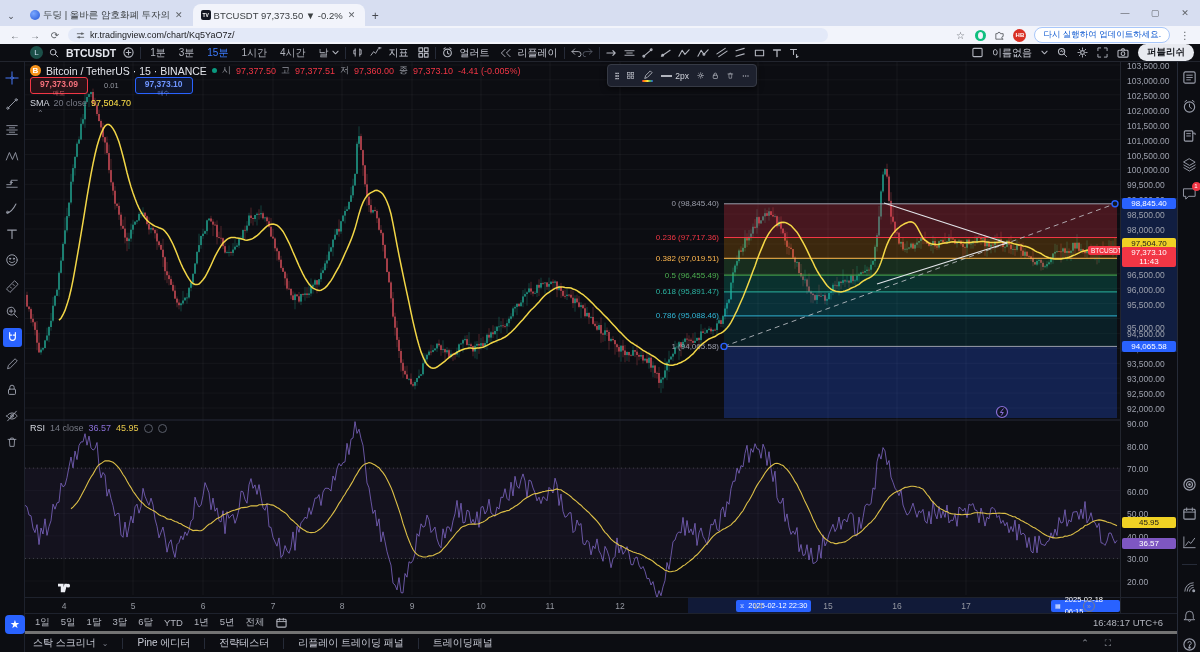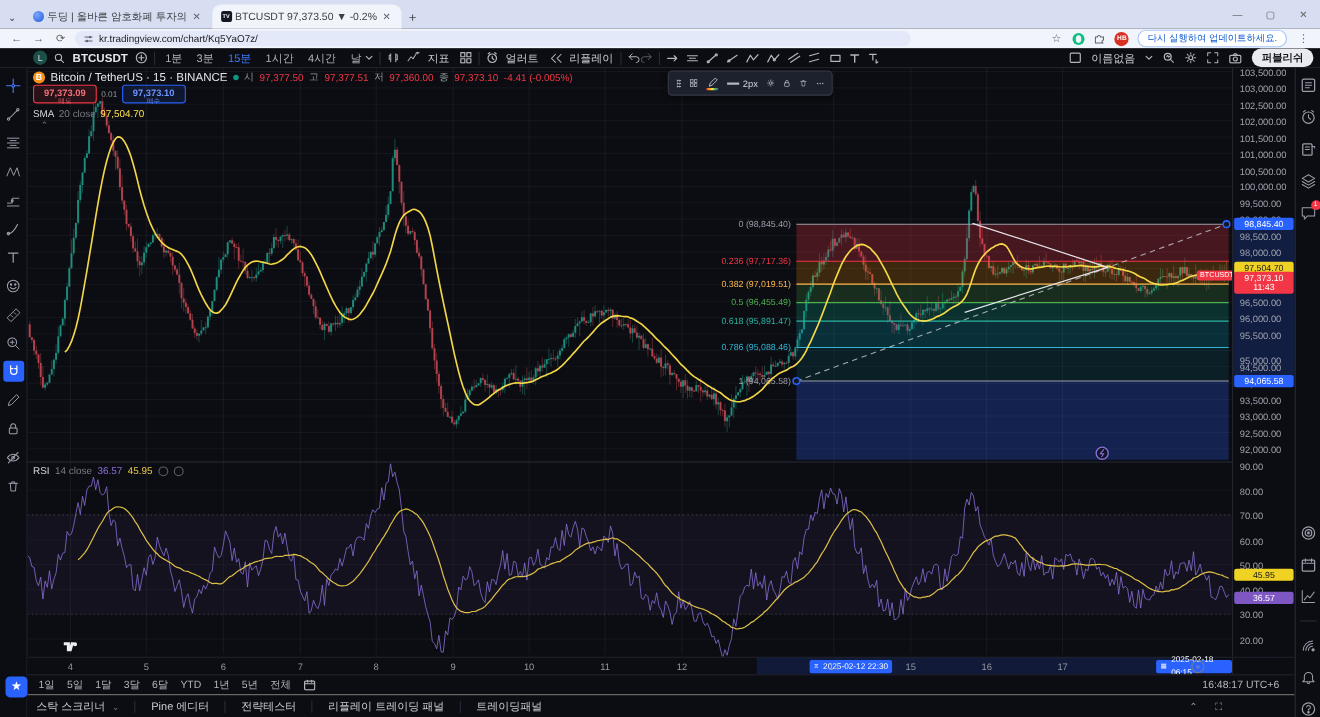--- a/index.html
+++ b/index.html
@@ -53,21 +53,21 @@
   
   #chartwrap { position:absolute; left:25px; top:62px; width:1095px; height:535px; }
   #chart { position:absolute; left:0; top:0; }
   .ovl { position:absolute; font-size:9px; color:#b2b5be; }
   .legend-row1 { left:5px; top:2px; display:flex; align-items:center; gap:5px; white-space:nowrap; }
   .btc-ic { width:11px; height:11px; border-radius:50%; background:#f7931a; color:#fff; font-size:8px; font-weight:bold; display:flex; align-items:center; justify-content:center; }
   .ttl { color:#e2e4ea; font-size:10.5px; }
   .gdot { width:5px; height:5px; border-radius:50%; background:#0a9980; }
   .olbl { color:#9598a1; font-size:9px; }
   .oval { color:#f23645; font-size:9px; }
-  .legend-row2 { left:5px; top:15px; display:flex; align-items:center; gap:4px; }
+  .legend-row2 { left:5px; top:15px; display:flex; align-items:center; gap:16px; }
   .bsbox { width:58px; height:17px; border-radius:3px; text-align:center; line-height:1; padding-top:2px; }
   .bsbox.sell { border:1px solid #f23645; background:rgba(242,54,69,0.12); color:#f5707b; }
   .bsbox.buy  { border:1px solid #2962ff; background:rgba(41,98,255,0.12); color:#6f95ff; }
   .bsbox .p { font-size:8.5px; font-weight:bold; display:block; }
   .bsbox .l { font-size:6px; display:block; margin-top:1px; opacity:.85; }
   .sprd { font-size:7.5px; color:#9598a1; }
   .legend-row3 { left:5px; top:36px; display:flex; gap:4px; font-size:9px; }
   .sma-t { color:#d5d8e0; } .sma-p { color:#787b86; } .sma-v { color:#ffe24a; }
   .collapse-ch { left:12px; top:47px; color:#787b86; font-size:8px; }
   .rsi-legend { left:5px; top:361px; display:flex; gap:5px; font-size:9px; align-items:center; }
@@ -99,21 +99,21 @@
   .taxis .tl { position:absolute; top:3px; transform:translateX(-50%); }
   .t-band { position:absolute; left:663px; top:0; width:392px; height:16px; background:rgba(41,98,255,0.16); }
   .tchip { position:absolute; top:2px; height:12px; background:#2962ff; color:#fff; font-size:7.5px; line-height:12px; border-radius:2px; padding:0 4px; display:flex; align-items:center; gap:4px;margin-left:48px; }
   .tchip .mini { font-size:6px; opacity:.9; }
   .rt-btn { position:absolute; left:1058px; top:2px; width:12px; height:12px; border:1px solid #787b86; border-radius:50%; color:#9598a1; font-size:7px; text-align:center; line-height:11px; }
   .corner { position:absolute; left:1120px; top:597px; width:57px; height:16px; background:#0c0d12; border-top:1px solid #1e222d; border-left:1px solid #22252e; }
 
   .rangerow { position:absolute; left:25px; top:613px; width:1152px; height:18px; border-top:1px solid #1e222d; background:#0c0d12; display:flex; align-items:center; gap:11px; padding:0 10px; font-size:9.5px; color:#b2b5be; }
   .rangerow .clock { margin-left:auto; color:#b2b5be; padding-right:4px; }
   .starbtn { position:absolute; left:5px; top:615px; width:20px; height:19px; background:#2962ff; border-radius:4px; color:#fff; font-size:11px; text-align:center; line-height:19px; }
-  .tabsrow { position:absolute; left:25px; top:631px; width:1152px; height:21px; border-top:1px solid #737373; background:#0c0d12; display:flex; align-items:center; gap:14px; padding:0 8px; font-size:10px; color:#c9ccd6;text-align:right; }
+  .tabsrow { position:absolute; left:25px; top:631px; width:1152px; height:21px; border-top:3px solid #737373; background:#0c0d12; display:flex; align-items:center; gap:14px; padding:0 8px; font-size:10px; color:#c9ccd6;text-align:right; }
   .tabsep { width:1px; height:11px; background:#262b38; }
   .tabsrow .right-ic { margin-left:auto; display:flex; gap:16px; color:#9598a1; font-size:9px; padding-right:58px; }
 
   
   .rsb { position:absolute; left:1177px; top:62px; width:23px; height:590px; background:#0c0d12; border-left:1px solid #262b38; display:flex; flex-direction:column; align-items:center; padding-top:8px; gap:14px; }
   .rsb .rico { position:relative; width:15px; height:15px; }
   .rsb svg { stroke:#9a9eab; fill:none; stroke-width:1.2; stroke-linecap:round; stroke-linejoin:round; }
   .badge { position:absolute; right:-4px; top:-4px; background:#f23645; color:#fff; border-radius:50%; width:9px; height:9px; font-size:6px; text-align:center; line-height:9px; }
   .rsb .spacer { flex:1; }
   .hline { width:15px; height:1px; background:#262b38; }

